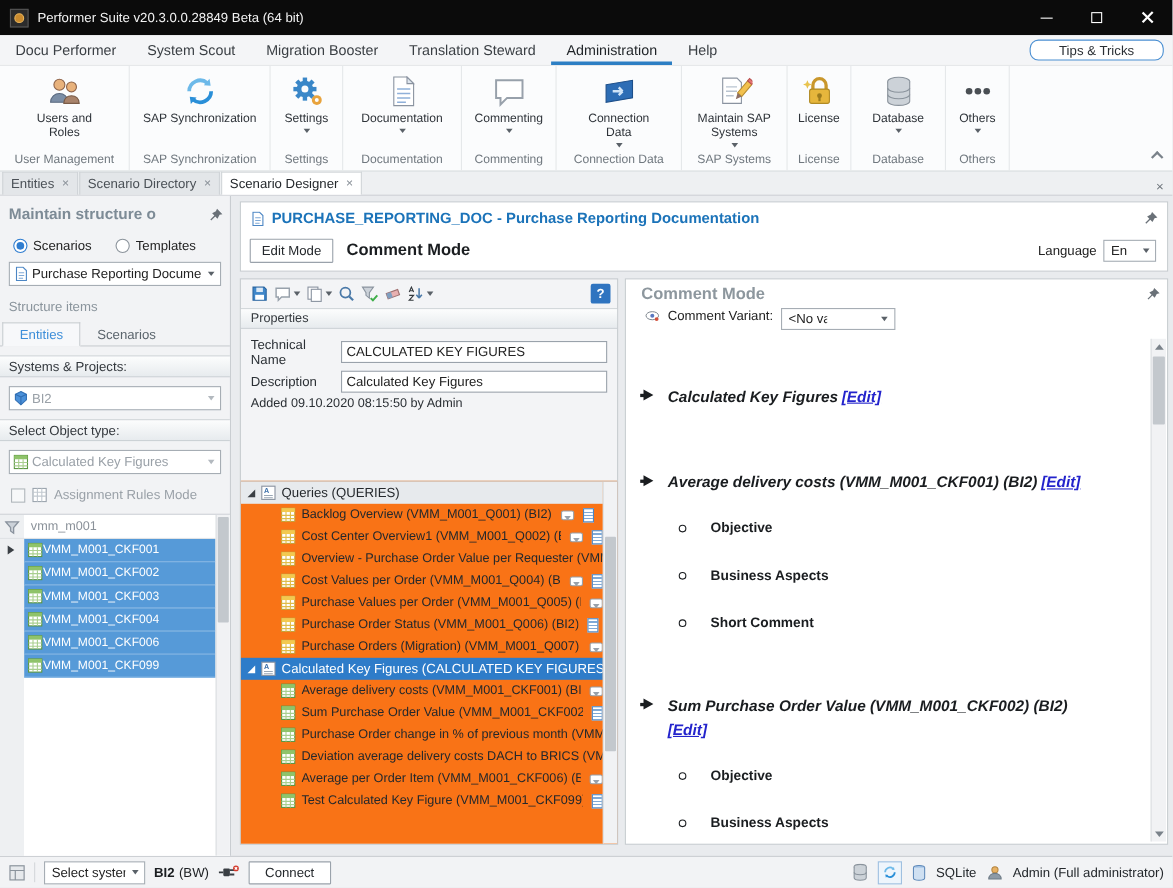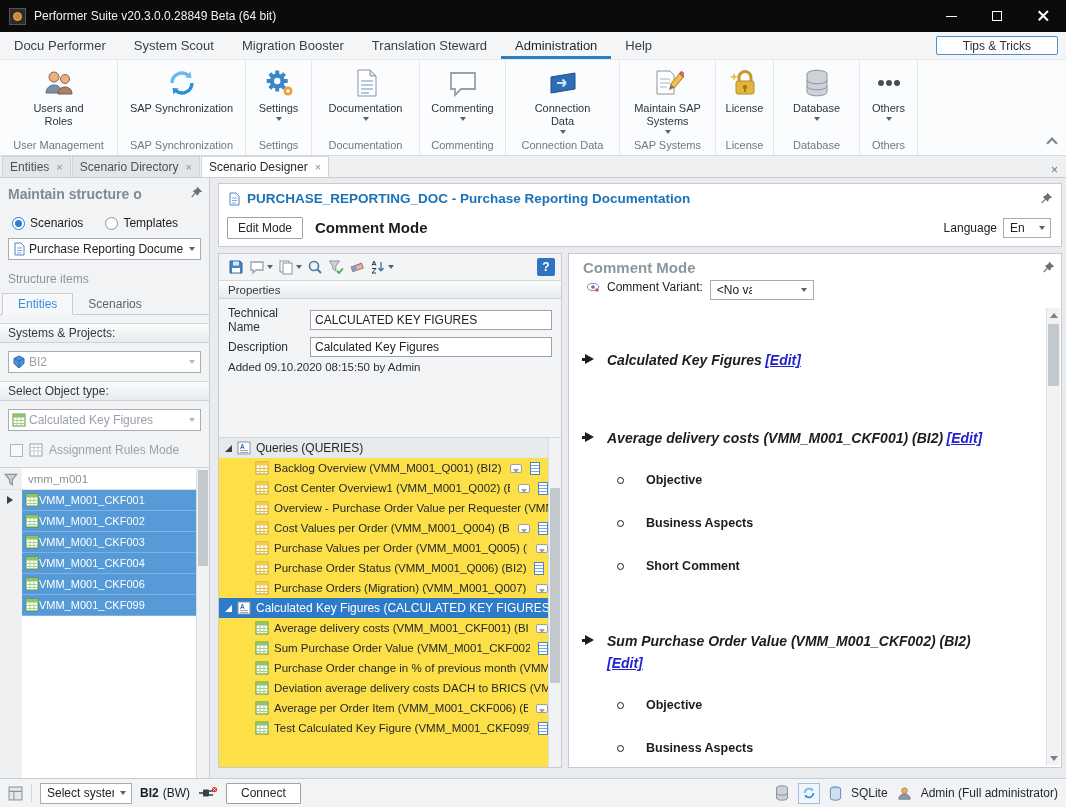--- a/index.html
+++ b/index.html
@@ -15,21 +15,21 @@
   .win-min i{display:block;width:11px;height:1px;background:#fff;}
   .win-max i{display:block;width:10px;height:10px;border:1px solid #fff;}
   .win-close{position:relative;}
   .win-close i,.win-close i::after{content:"";display:block;width:13px;height:1.5px;background:#fff;transform:rotate(45deg);}
   .win-close i::after{transform:rotate(90deg);}
 
   
   .menubar{height:28px;background:#f4f5f7;display:flex;align-items:stretch;border-bottom:1px solid #e6e8ea;}
   .menu-item{padding:0 14px;display:flex;align-items:center;font-size:13px;color:#3a3f44;cursor:default;}
   .menu-item.active{color:#1f2327;box-shadow:inset 0 -3px 0 #2d7fc4;}
-  .tips-btn{margin:4px 8px 4px auto;background:#fff;border:1px solid #4a8fd2;border-radius:2px;padding:1px 26px;font-size:12px;color:#2a2f34;display:flex;align-items:center;}
+  .tips-btn{margin:4px 8px 4px auto;background:#fff;border:1px solid #4a8fd2;border-radius:8px;padding:1px 26px;font-size:12px;color:#2a2f34;display:flex;align-items:center;}
 
   
   .ribbon{height:96px;background:#fbfcfd;border-bottom:1px solid #d5d9dc;display:flex;position:relative;}
   .ribbon-group{flex:none;display:flex;flex-direction:column;align-items:center;border-right:1px solid #e5e8ea;padding-top:5px;}
   .ribbon-btn{flex:1;display:flex;flex-direction:column;align-items:center;width:100%;padding:2px 4px 0;}
   .ribbon-icon{width:32px;height:32px;flex:none;}
   .ribbon-icon svg{width:32px;height:32px;display:block;}
   .ribbon-label{font-size:11px;line-height:1.18;color:#2f343a;text-align:center;margin-top:3px;}
   .caret-down{width:0;height:0;border-left:3.5px solid transparent;border-right:3.5px solid transparent;border-top:4px solid #5a6168;}
   .ribbon-caret{margin:2px auto 0;}
@@ -43,21 +43,21 @@
   .dtab .x{margin-left:7px;color:#8a9199;font-size:11px;line-height:1;}
   .dtab .x::before{content:"×";}
   .strip-close{margin-left:auto;margin-right:8px;color:#6a7178;font-size:12px;}
   .strip-close::before{content:"×";}
 
   
   .main{display:flex;height:600px;background:#e9ebee;}
 
   
   .left-panel{width:210px;flex:none;background:#f2f3f5;border-right:1px solid #c9cdd1;display:flex;flex-direction:column;padding-top:8px;}
-  .lp-title-row{display:flex;align-items:flex-start;padding:0 6px 0 8px;}
+  .lp-title-row{display:flex;align-items:flex-end;padding:0 6px 0 8px;}
   .lp-title{font-size:14px;font-weight:bold;color:#7d8b96;white-space:nowrap;overflow:hidden;flex:1;}
   .pin svg{width:13px;height:13px;display:block;}
   .lp-radios{display:flex;align-items:center;gap:22px;margin:14px 0 0 12px;}
   .radio-wrap{display:flex;align-items:center;gap:5px;}
   .radio{width:13px;height:13px;border:1px solid #8c949c;border-radius:50%;background:#fff;flex:none;}
   .radio.checked{border-color:#2f7dd0;}
   .radio.checked::after{content:"";display:block;width:7px;height:7px;margin:2px;border-radius:50%;background:#2f7dd0;}
   .combo{display:flex;align-items:center;height:22px;background:#fff;border:1px solid #a6adb4;font-size:12px;color:#222;padding-left:3px;}
   .combo .c-text{flex:1;white-space:nowrap;overflow:hidden;padding-left:3px;}
   .combo .c-btn{width:17px;align-self:stretch;display:flex;align-items:center;justify-content:center;}
@@ -103,21 +103,21 @@
   .tb-icon{display:flex;align-items:center;gap:2px;padding:1px;}
   .tb-icon svg{width:16px;height:16px;display:block;}
   .tb-help{margin-left:auto;width:18px;height:18px;background:#2f74c0;border-radius:2px;color:#fff;font-weight:bold;font-size:12px;display:flex;align-items:center;justify-content:center;}
   .sp-props-bar{height:19px;background:linear-gradient(#fcfdfd,#e7ebee);border-top:1px solid #d3d8db;border-bottom:1px solid #ccd2d6;display:flex;align-items:center;padding:0 9px;font-size:11.5px;color:#33383d;}
   .sp-form{padding:7px 9px 0 9px;}
   .form-row{display:flex;align-items:center;margin-bottom:3px;}
   .form-label{width:82px;flex:none;font-size:12px;color:#2b3035;}
   .form-input{flex:1;height:20px;background:#fff;border:1px solid #9aa2ab;font-size:12px;color:#222;display:flex;align-items:center;padding:0 4px;white-space:nowrap;overflow:hidden;}
   .added-text{font-size:11.5px;color:#2b3035;margin:4px 0 8px 0;}
   .sp-filler{height:56px;flex:none;}
-  .tree{position:relative;flex:1;border-top:1px solid #d2d6da;background:#fde047;overflow:hidden;padding-right:13px;}
+  .tree{position:relative;flex:1;border-top:1px solid #d2d6da;background:#f97316;overflow:hidden;padding-right:13px;}
   .tree-row{height:20px;display:flex;align-items:center;font-size:11.5px;color:#24282c;white-space:nowrap;overflow:hidden;}
   .tree-row.parent{background:#e7eaed;padding-left:6px;gap:5px;font-size:12px;}
   .tree-row.parent.selected{background:#2e7cc9;color:#fff;}
   .tree-row.child{padding-left:36px;gap:5px;}
   .expander{width:0;height:0;border-left:7px solid transparent;border-bottom:7px solid #3a3f44;flex:none;}
   .selected .expander{border-bottom-color:#fff;}
   .tree-label{overflow:hidden;}
   .t-bubble{position:relative;width:12px;height:9px;border:1px solid #98a1ab;background:#fff;border-radius:2px;margin-left:3px;flex:none;}
   .t-bubble::after{content:"";position:absolute;left:2px;bottom:-4px;width:0;height:0;border:3px solid transparent;border-top:4px solid #98a1ab;}
   .t-doc{width:10px;height:13px;background:#fff;border:1px solid #4c86c4;margin-left:3px;flex:none;background-image:repeating-linear-gradient(#fff 0 2px,#7fa9d6 2px 3px);}

